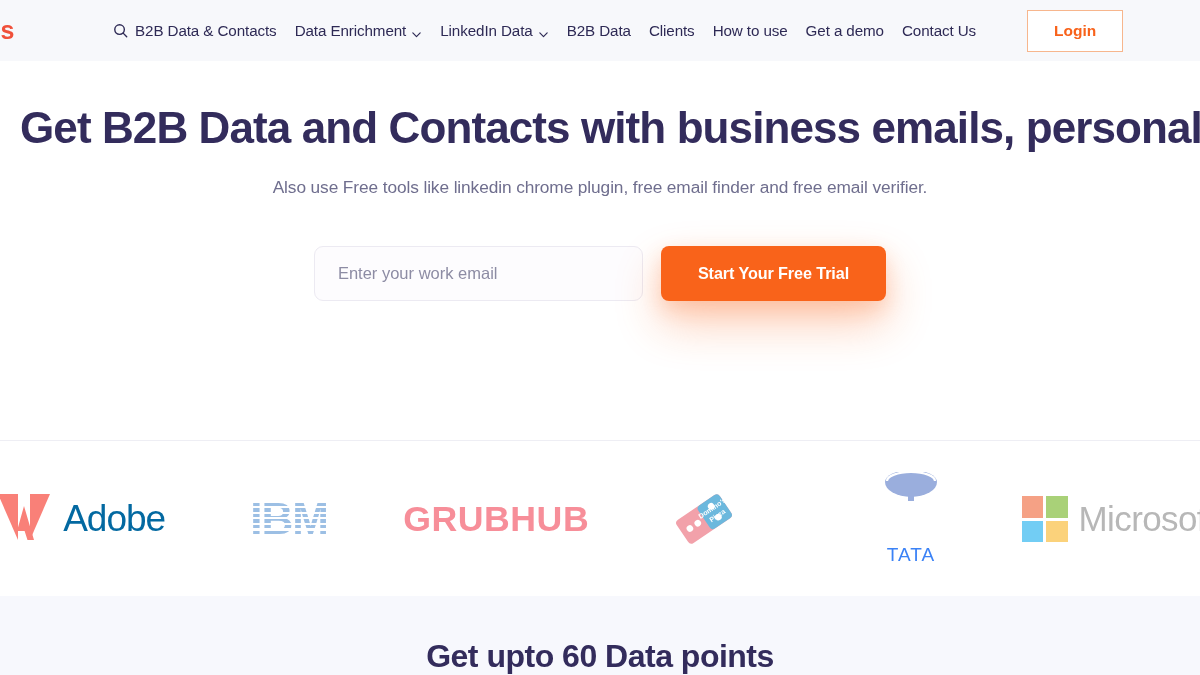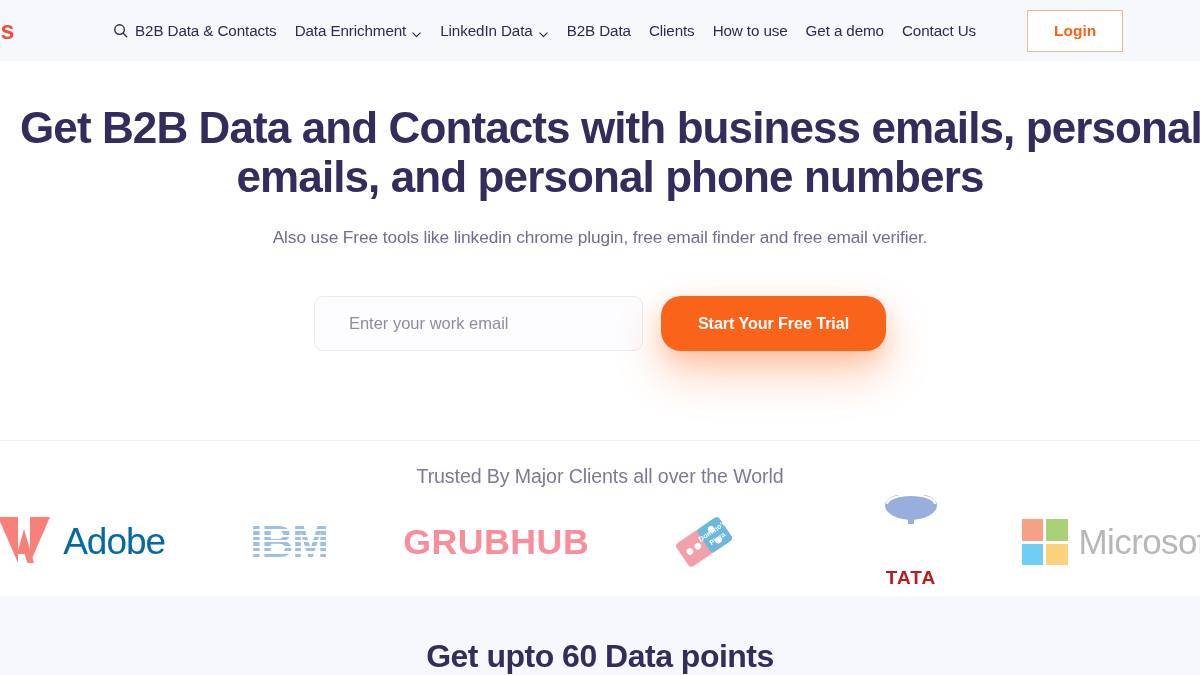--- a/index.html
+++ b/index.html
@@ -99,31 +99,31 @@
     gap: 18px;
   }
   .email-input {
     width: 329px;
     height: 55px;
     border: 1px solid #eceaf2;
     border-radius: 9px;
     background: #fdfcfe;
     font-size: 16.5px;
     color: #333;
-    padding: 0 34px;
+    padding: 0 23px;
     font-family: "Liberation Sans", sans-serif;
     outline: none;
   }
   .email-input::placeholder { color: #8d8ca4; }
   .cta-btn {
     position: relative;
     height: 55px;
     padding: 0 37px;
     border: none;
-    border-radius: 20px;
+    border-radius: 8px;
     background: #f9631a;
     color: #ffffff;
     font-size: 16.2px;
     font-weight: 700;
     letter-spacing: -0.1px;
     cursor: pointer;
     box-shadow: 0 22px 46px rgba(249,99,26,0.32), 0 8px 20px rgba(249,99,26,0.20);
     font-family: "Liberation Sans", sans-serif;
   }
 
@@ -176,21 +176,21 @@
   
   .grubhub-word {
     font-size: 35px; font-weight: 700; color: #f78e99;
     letter-spacing: 0.5px; font-family: "Liberation Sans", sans-serif;
     transform: scaleX(1.02);
   }
   
   .dominos { width: 62px; height: 62px; position: relative; }
   
   .tata { display: flex; flex-direction: column; align-items: center; gap: 2px; }
-  .tata-word { font-size: 19px; font-weight: 700; color: #b91c1c; letter-spacing: 1px; margin-top: 36px; }
+  .tata-word { font-size: 19px; font-weight: 400; color: #3b82f6; letter-spacing: 1px; margin-top: 36px; }
   
   .ms { display: flex; align-items: center; gap: 11px; }
   .ms-grid {
     width: 46px; height: 46px;
     display: grid; grid-template-columns: 1fr 1fr; grid-template-rows: 1fr 1fr; gap: 3px;
   }
   .ms-word { font-size: 35px; color: #b7b7b7; font-weight: 400; letter-spacing: -0.6px; white-space: nowrap; }
 
   
   .datapoints {
@@ -260,35 +260,33 @@
         <span>Contact Us</span>
       </div>
 
       <button class="login-btn">Login</button>
     </div>
   </nav>
 
   <section class="hero">
     <h1 class="hero-title">
       <span>Get B2B Data and Contacts with business emails, personal</span>
-      <span class="line2">emails, and personal phone numbers</span>
     </h1>
 
     <p class="hero-sub">Also use Free tools like linkedin chrome plugin, free email finder and free email verifier.</p>
 
     <div class="hero-form">
       <input class="email-input" type="text" placeholder="Enter your work email" style="">
       <button class="cta-btn">Start Your Free Trial</button>
     </div>
   </section>
 
   <div class="divider"></div>
 
   <section class="clients">
-    <div class="clients-title">Trusted By Major Clients all over the World</div>
 
     <div class="logo-row">
 
       <div class="logo-cell">
         <div class="adobe">
           <span>
             <svg width="52" height="46" viewBox="0 0 52 46">
               <path d="M0 0 H20 L20 46 Z" fill="#f98078"></path>
               <path d="M52 0 H32 L32 46 Z" fill="#f98078"></path>
               <path d="M26 12 L36 46 H29.5 L26.6 37 H19 Z" fill="#f98078"></path>

